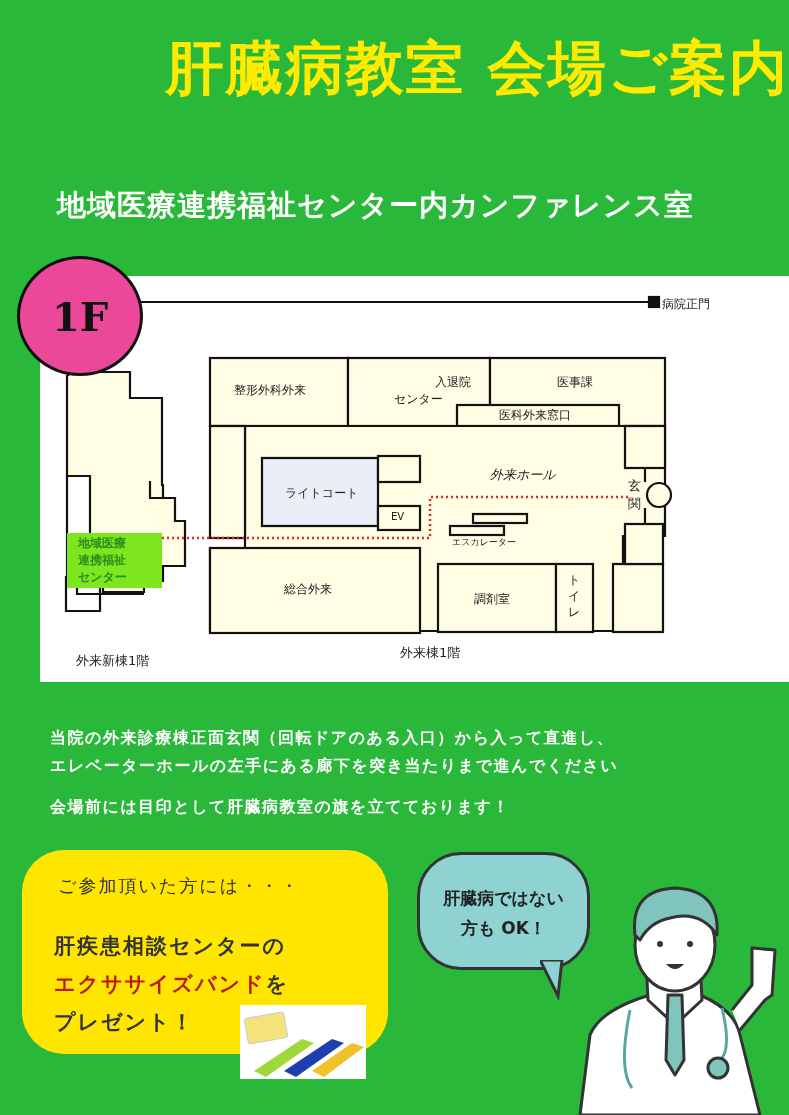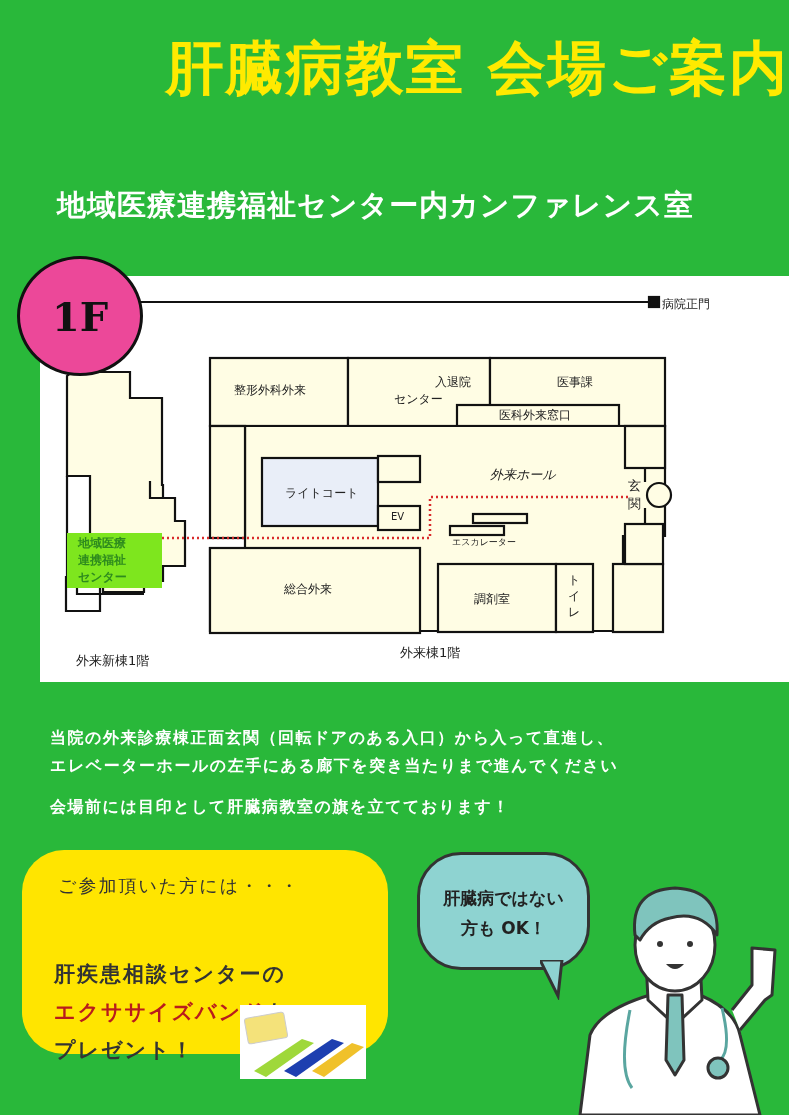--- a/index.html
+++ b/index.html
@@ -6,21 +6,21 @@
   body{width:789px;height:1115px;background:#29b83a;position:relative;overflow:hidden;font-family:"DejaVu Sans",sans-serif;}
   .title{position:absolute;left:0;top:30px;width:789px;text-align:right;color:#ffea00;font-size:58px;font-weight:bold;letter-spacing:2px;}
   .subtitle{position:absolute;left:0;top:186px;width:751px;text-align:center;color:#fff;font-size:29px;font-weight:bold;letter-spacing:1px;}
   .map{position:absolute;left:40px;top:276px;width:768px;height:406px;background:#fff;}
   .map svg{position:absolute;left:0;top:0;}
   .floor{position:absolute;left:17px;top:256px;width:126px;height:120px;border-radius:50%;background:#ec4899;border:3px solid #111;box-sizing:border-box;display:flex;align-items:center;justify-content:center;font-family:"DejaVu Serif",serif;font-weight:bold;font-size:40px;color:#111;}
   .lbl{position:absolute;font-size:12px;color:#222;white-space:nowrap;}
   .desc{position:absolute;left:50px;color:#fff;font-size:16px;font-weight:bold;letter-spacing:1.5px;white-space:nowrap;}
   .gift{position:absolute;left:22px;top:850px;width:366px;height:204px;background:#ffe500;border-radius:42px;}
   .gift .l1{position:absolute;left:36px;top:24px;font-size:18px;color:#333;letter-spacing:2px;}
-  .gift .l2{position:absolute;left:32px;font-size:21px;color:#333;letter-spacing:2px;font-weight:bold;white-space:nowrap;margin-top:28px;}
+  .gift .l2{position:absolute;left:32px;font-size:21px;color:#333;letter-spacing:2px;font-weight:bold;white-space:nowrap;}
   .red{color:#b91c1c;}
   .bandimg{position:absolute;left:218px;top:155px;width:126px;height:74px;background:#fff;}
   .bubble{position:absolute;left:417px;top:852px;width:173px;height:118px;background:#8ed3d1;border:3px solid #333;border-radius:44px;box-sizing:border-box;}
   .bubble .t{position:absolute;left:0;width:100%;text-align:center;font-size:17px;color:#222;font-weight:bold;}
 </style>
 </head>
 <body>
 
 <div class="title">肝臓病教室 会場ご案内</div>
 <div class="subtitle">地域医療連携福祉センター内カンファレンス室</div>

